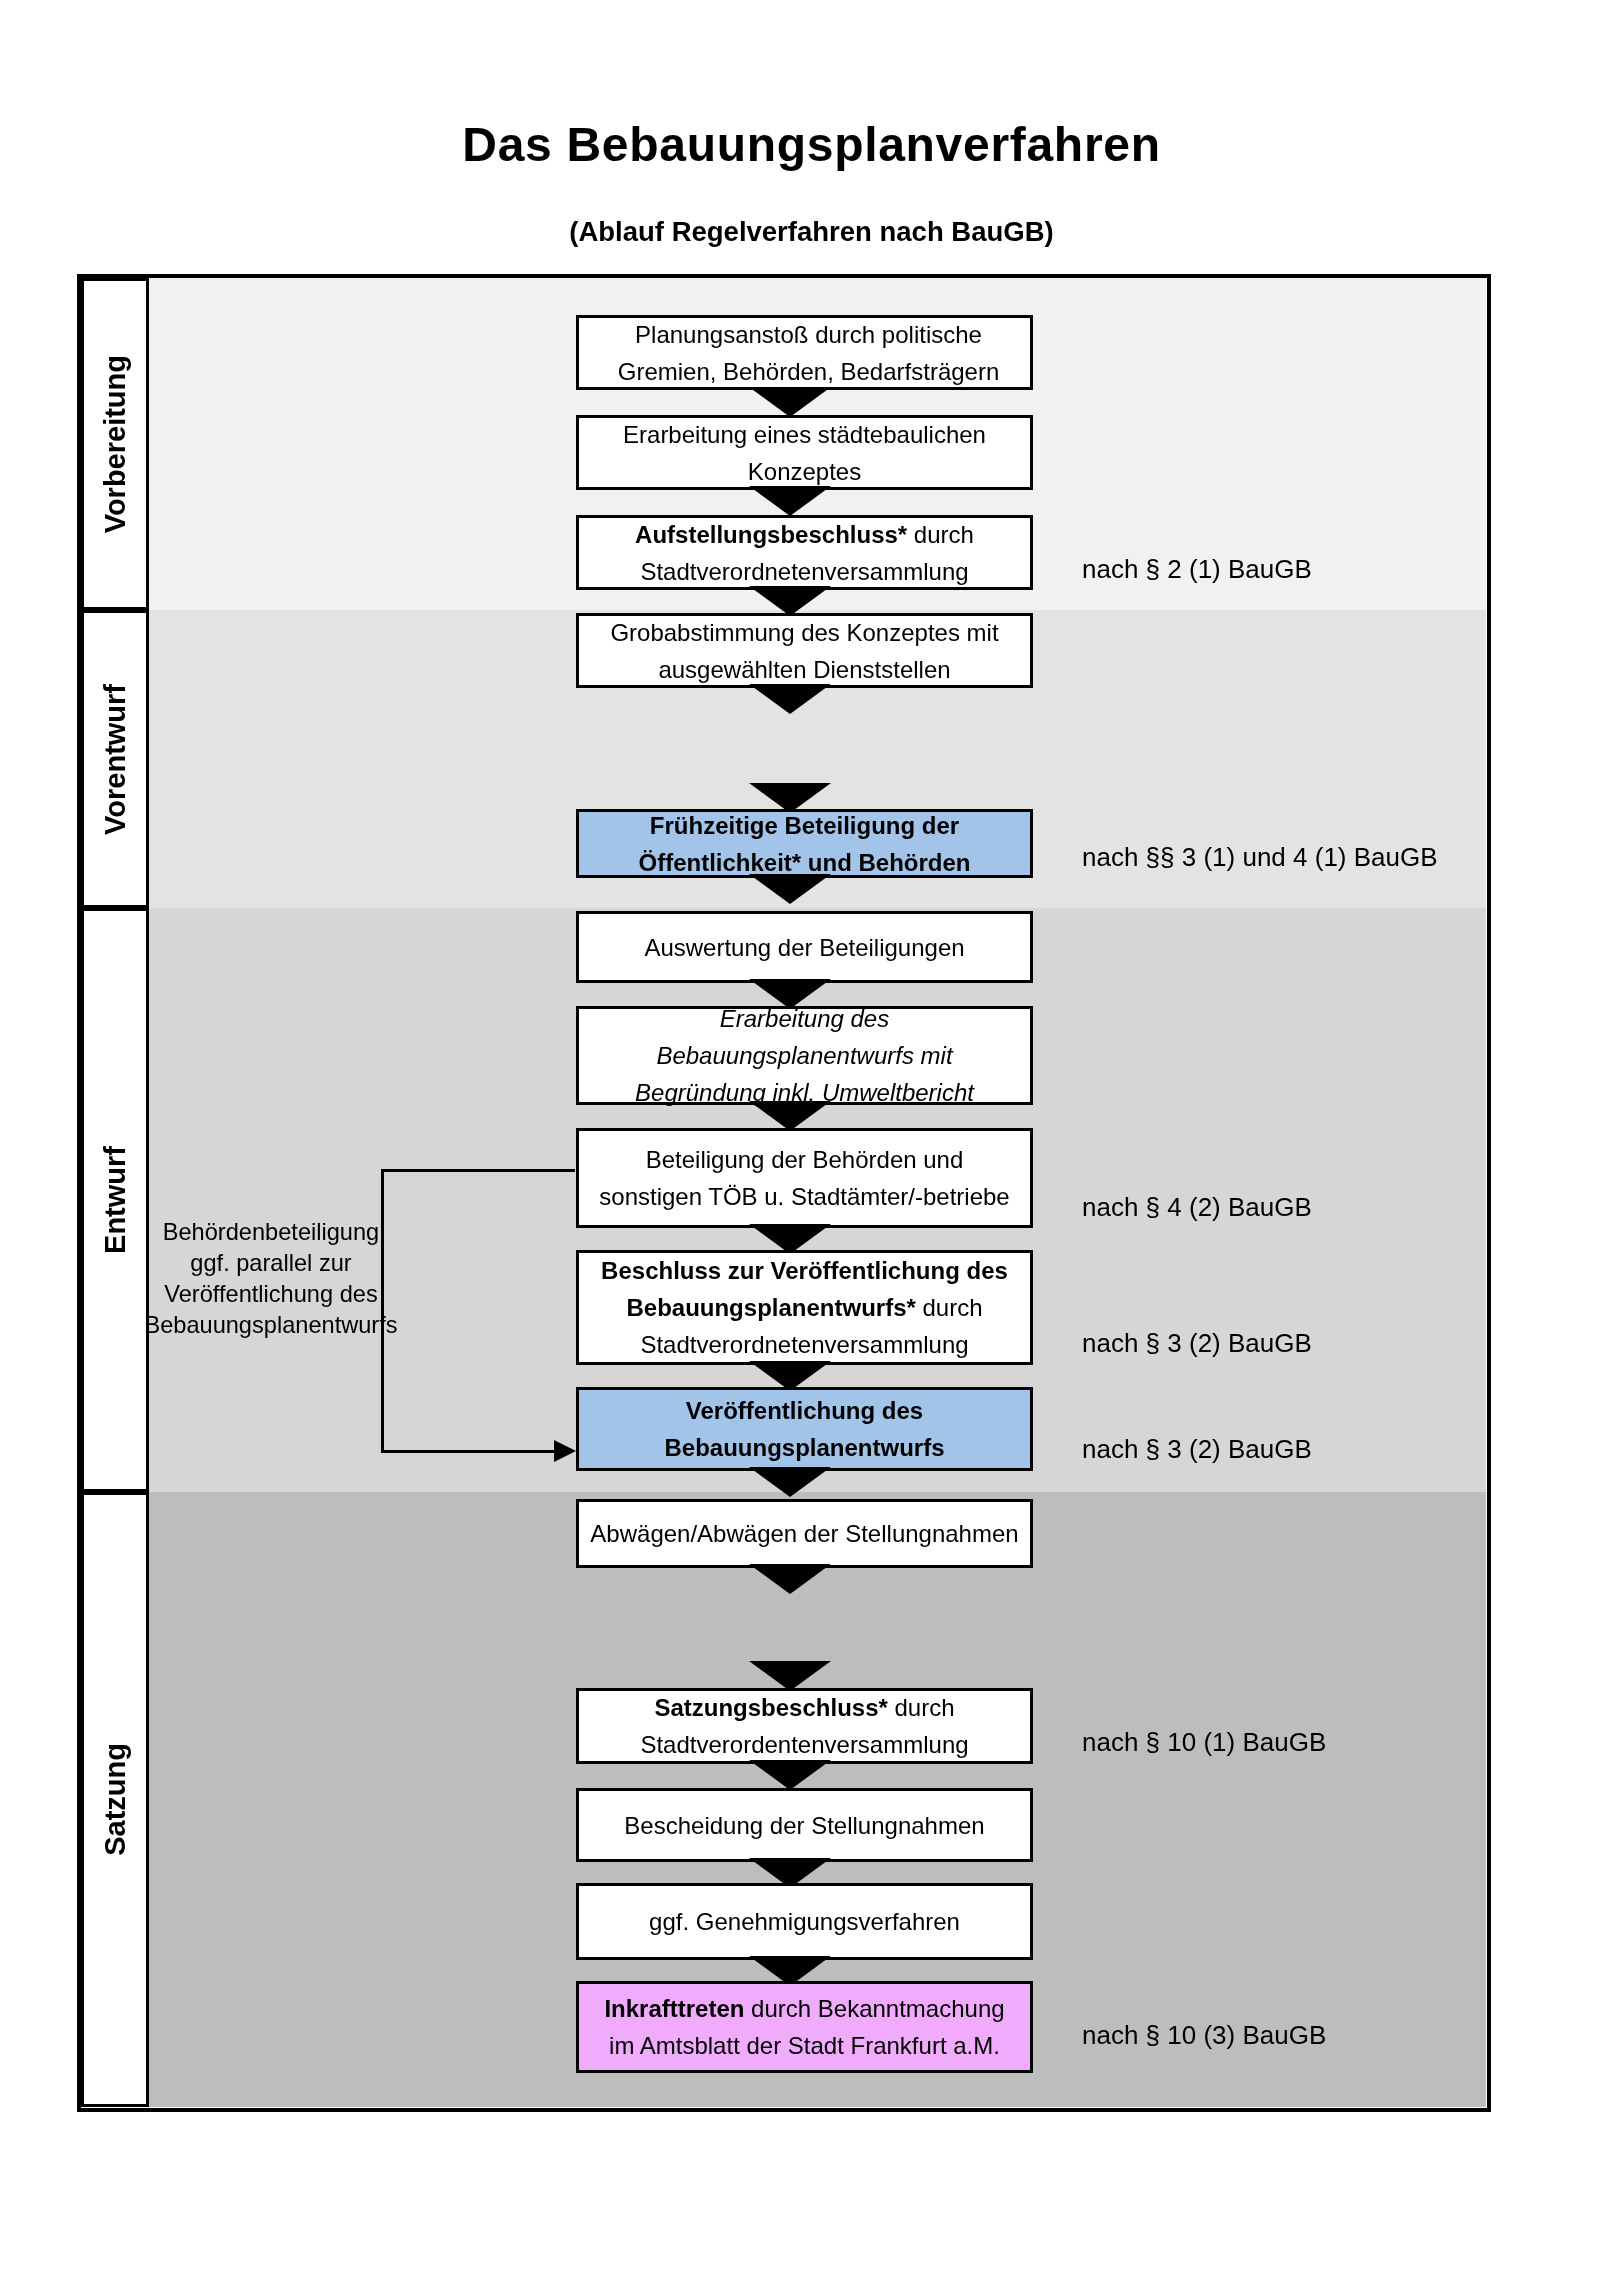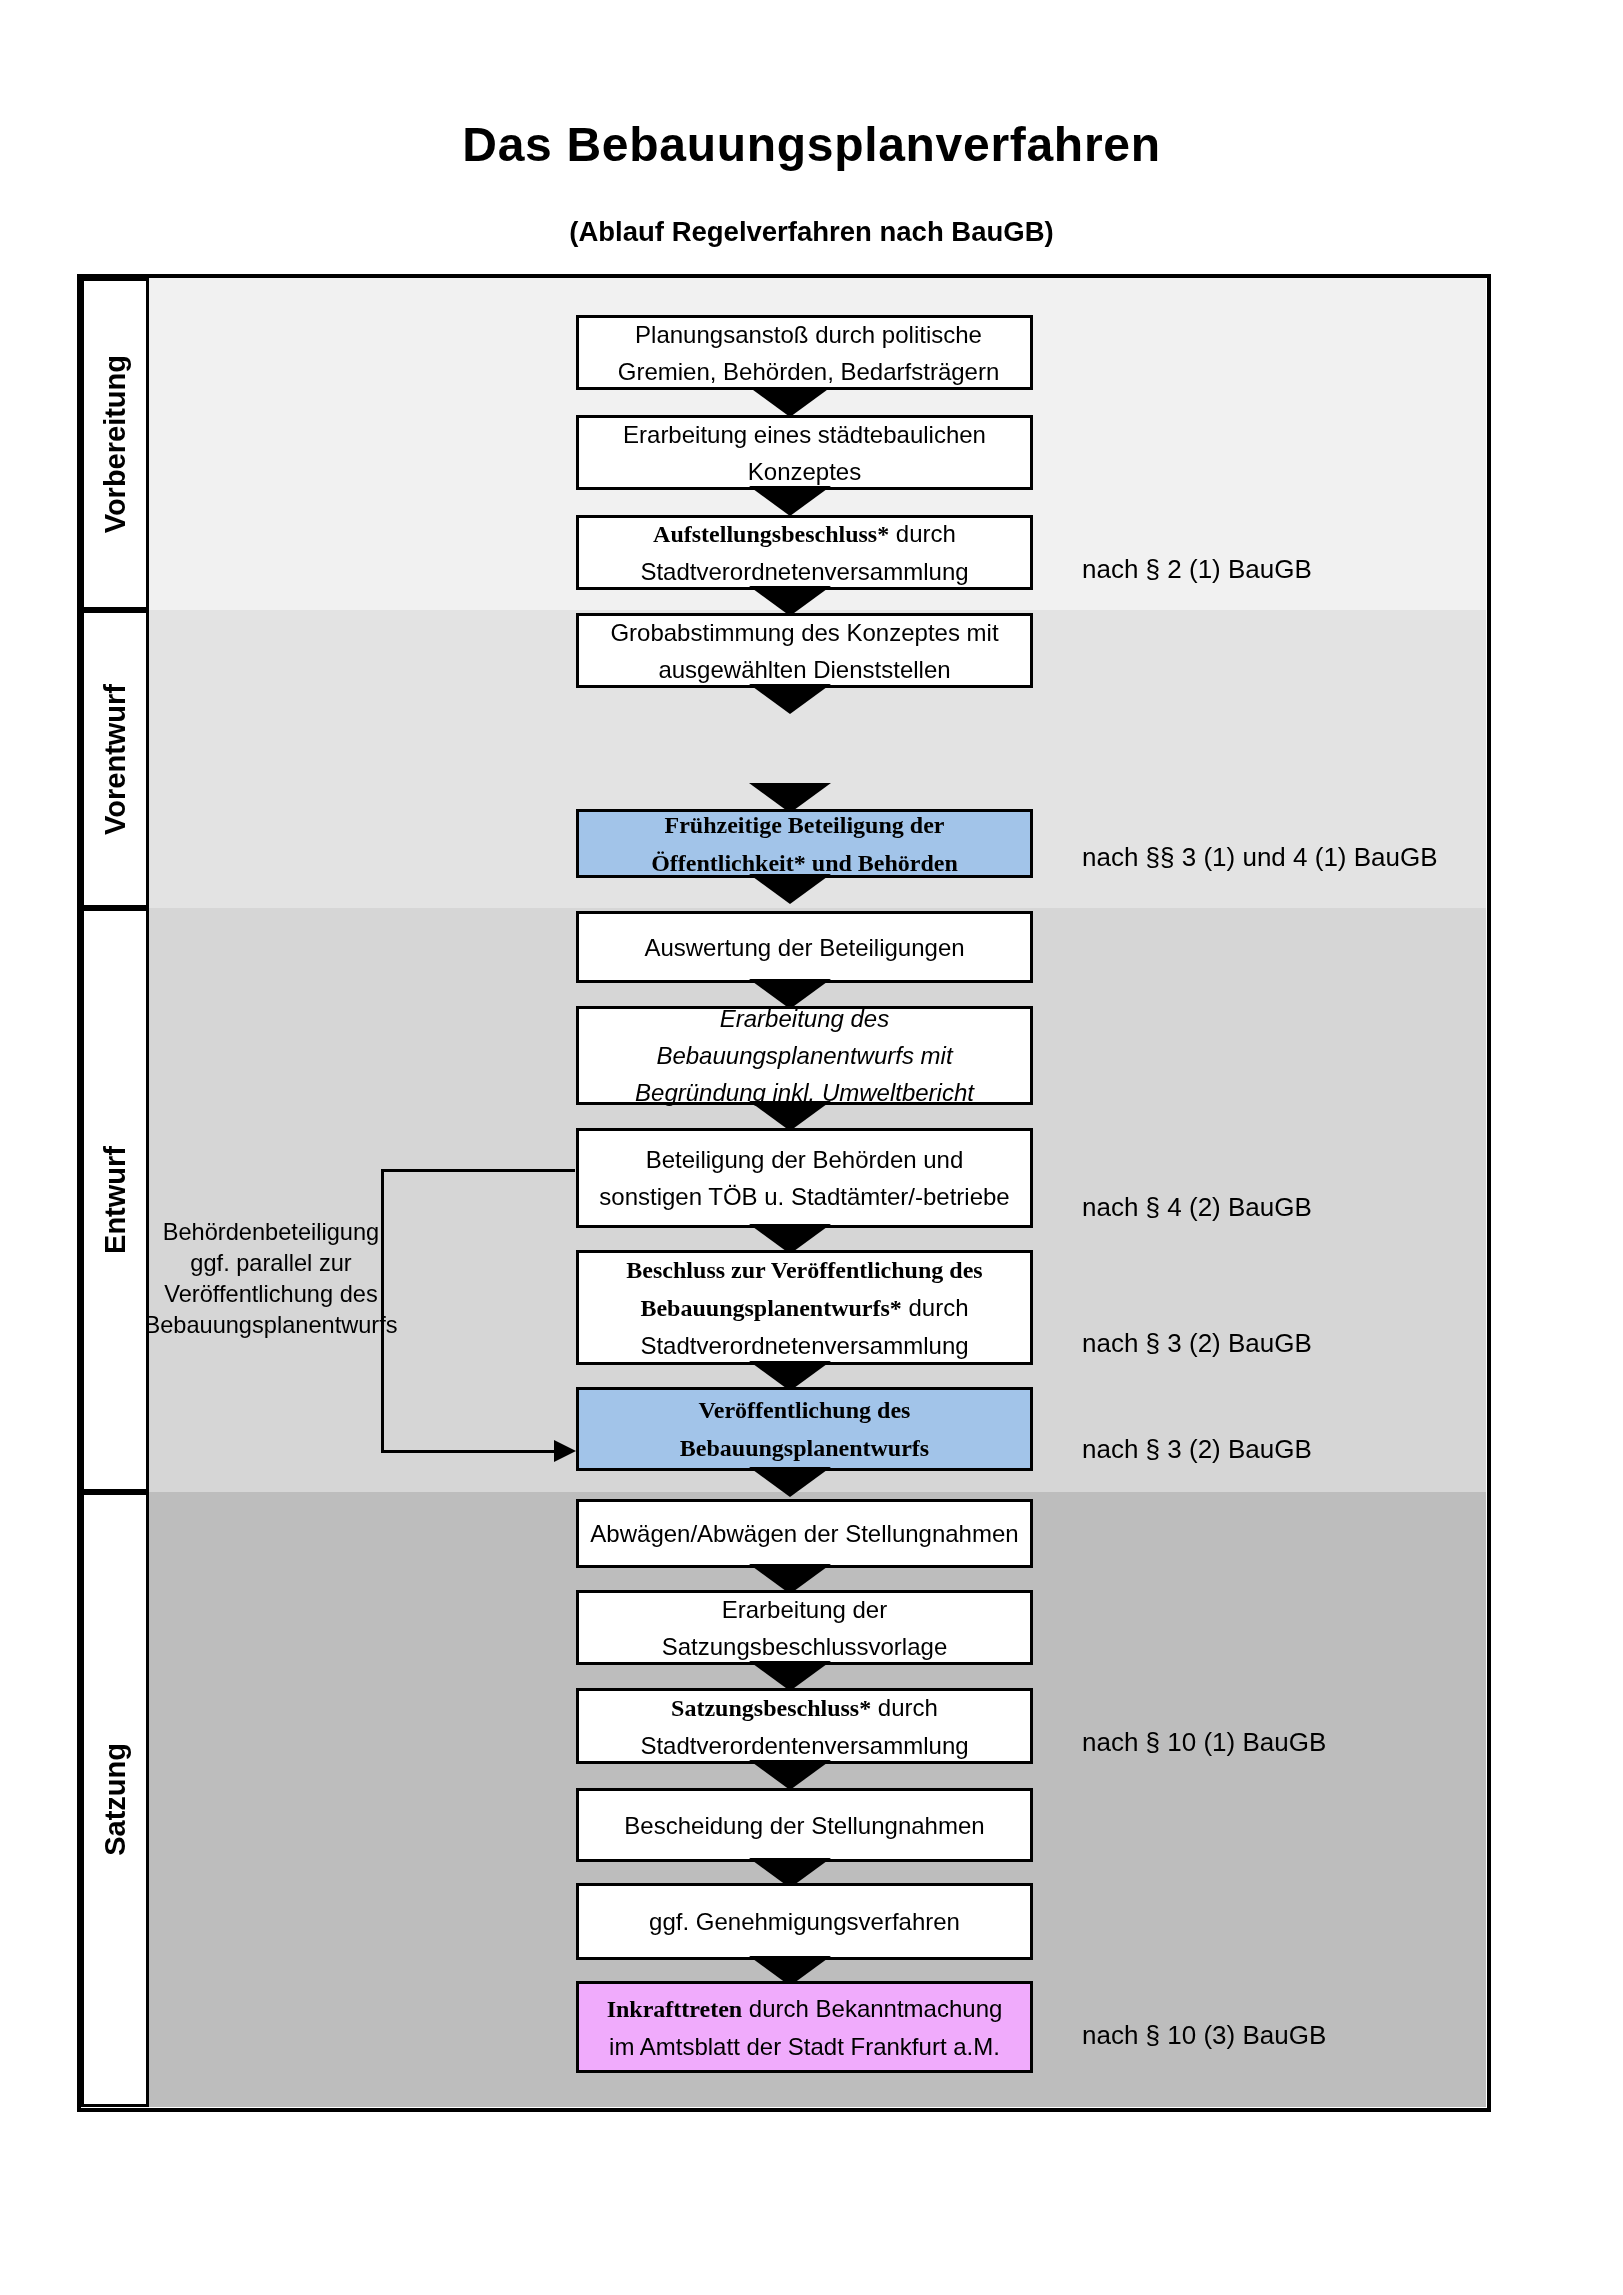--- a/index.html
+++ b/index.html
@@ -36,21 +36,21 @@
     writing-mode:vertical-rl; transform:rotate(180deg);
     font-size:29px; font-weight:bold; white-space:nowrap;
   }
   .flow-box {
     position:absolute; left:495px; width:457px;
     background:#ffffff; border:3.9px solid #000; box-sizing:border-box;
     display:flex; align-items:center; justify-content:center;
     text-align:center; font-size:24px; line-height:37px;
   }
   .flow-box .seg { white-space:pre-line; }
-  .flow-box .seg.b { font-weight:bold;font-family:Liberation Serif, serif; }
+  .flow-box .seg.b { font-weight:bold; }
   .flow-arrow {
     position:absolute; width:0; height:0;
     border-left:41px solid transparent;
     border-right:41px solid transparent;
     border-top:30px solid #000;
   }
   .law-note {
     position:absolute; left:1001px; font-size:26px; line-height:31px;
     white-space:nowrap;
   }
@@ -164,24 +164,20 @@
       <div class="flow-box" style="top: 1109px; height: 84px; background: rgb(162, 196, 233);">
         <div><span class="seg b">Veröffentlichung des
 Bebauungsplanentwurfs</span></div>
       </div>
       <div class="flow-arrow" style="left: 668px; top: 1189px;"></div>
       <div class="law-note" style="top: 1156px;">nach § 3 (2) BauGB</div>
       <div class="flow-box" style="top: 1221px; height: 69px;">
         <div><span class="seg">Abwägen/Abwägen der Stellungnahmen</span></div>
       </div>
       <div class="flow-arrow" style="left: 668px; top: 1286px;"></div>
-      <div class="flow-box" style="top: 1312px; height: 75px;">
-        <div><span class="seg">Erarbeitung der
-Satzungsbeschlussvorlage</span></div>
-      </div>
       <div class="flow-arrow" style="left: 668px; top: 1383px;"></div>
       <div class="flow-box" style="top: 1410px; height: 76px;">
         <div><span class="seg b">Satzungsbeschluss*</span><span class="seg"> durch
 Stadtverordentenversammlung</span></div>
       </div>
       <div class="flow-arrow" style="left: 668px; top: 1482px;"></div>
       <div class="law-note" style="top: 1449px;">nach § 10 (1) BauGB</div>
       <div class="flow-box" style="top: 1510px; height: 74px;">
         <div><span class="seg">Bescheidung der Stellungnahmen</span></div>
       </div>

